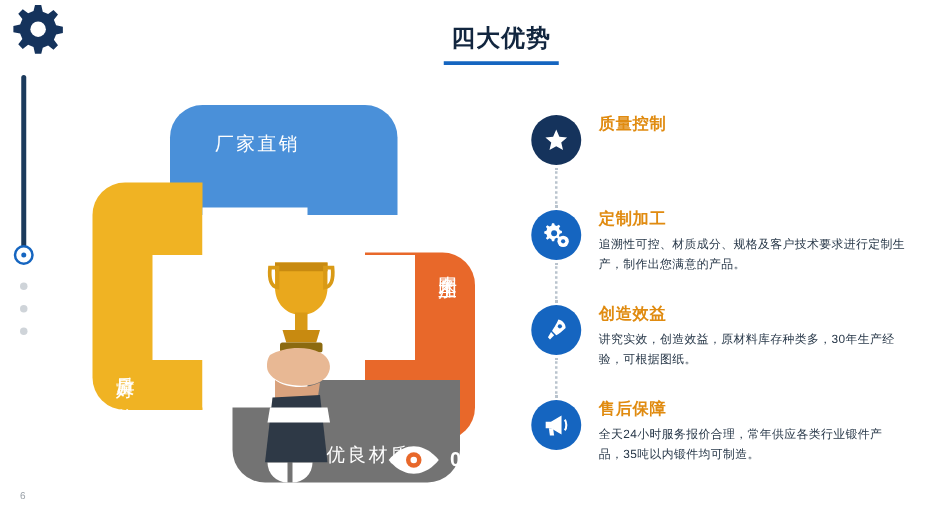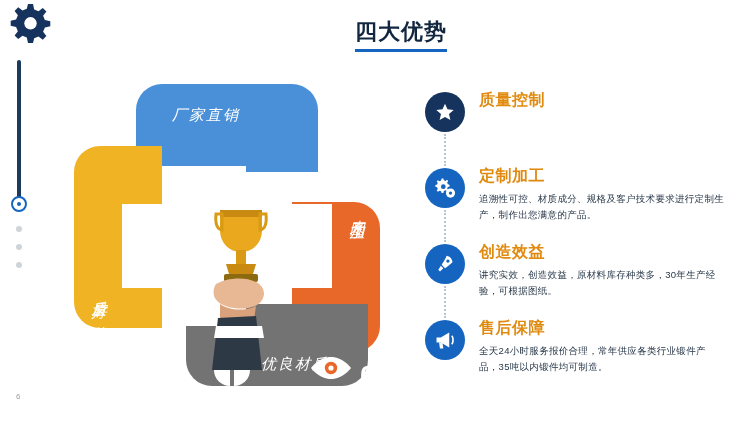--- a/index.html
+++ b/index.html
@@ -72,42 +72,41 @@
   }
 
   
   .title-wrap {
     position: absolute;
     left: 336px; top: 20px;
     width: 130px;
     text-align: center;
   }
   .title-text {
-    font-size: 22px;
+    font-size: 19px;
     font-weight: bold;
     color: #12263f;
     letter-spacing: 1px;
     line-height: 24px;
   }
   .title-underline {
     margin: 5px auto 0 auto;
     width: 92px; height: 3px;
     background: #1565c0;
   }
 
   
   .central {
     position: absolute;
     left: 60px; top: 78px;
     width: 340px; height: 300px;
   }
   .blk {
     position: absolute;
     box-sizing: border-box;
-    font-style: italic;
   }
   
   .blk-blue {
     left: 76px; top: 6px;
     width: 182px; height: 88px;
     background: #4a90d9;
     border-top-left-radius: 26px;
     border-top-right-radius: 26px;
   }
   .blk-blue .lbl {
@@ -181,21 +180,21 @@
   }
   .cross-v {
     position: absolute;
     left: 102px; top: 88px;
     width: 84px; height: 160px;
     background: #ffffff;
   }
 
   .num {
     position: absolute;
-    font-size: 28px;
+    font-size: 16px;
     font-weight: bold;
     color: #ffffff;
   }
   .num-01 { left: 272px; top: 28px; }
   .num-02 { left: 300px; top: 282px; color: #ffffff; }
   .num-03 { left: 164px; top: 308px; }
   .num-04 { left: 115px; top: 152px; }
 
   .icon-person, .icon-eye, .icon-pie, .icon-trophy-small {
     position: absolute;
@@ -236,21 +235,21 @@
     justify-content: center;
   }
   .f-badge.dark { background: #15335c; }
   .f-line {
     position: absolute;
     left: 19px; top: 44px;
     width: 2px; height: 32px;
     border-left: 2px dotted #b9c3cd;
   }
   .f-head {
-    font-size: 16px;
+    font-size: 13px;
     font-weight: bold;
     color: #e08b10;
     margin: 2px 0 4px 0;
     letter-spacing: 0.5px;
   }
   .f-body {
     font-size: 9.5px;
     color: #283849;
     line-height: 16px;
     letter-spacing: 0.3px;

